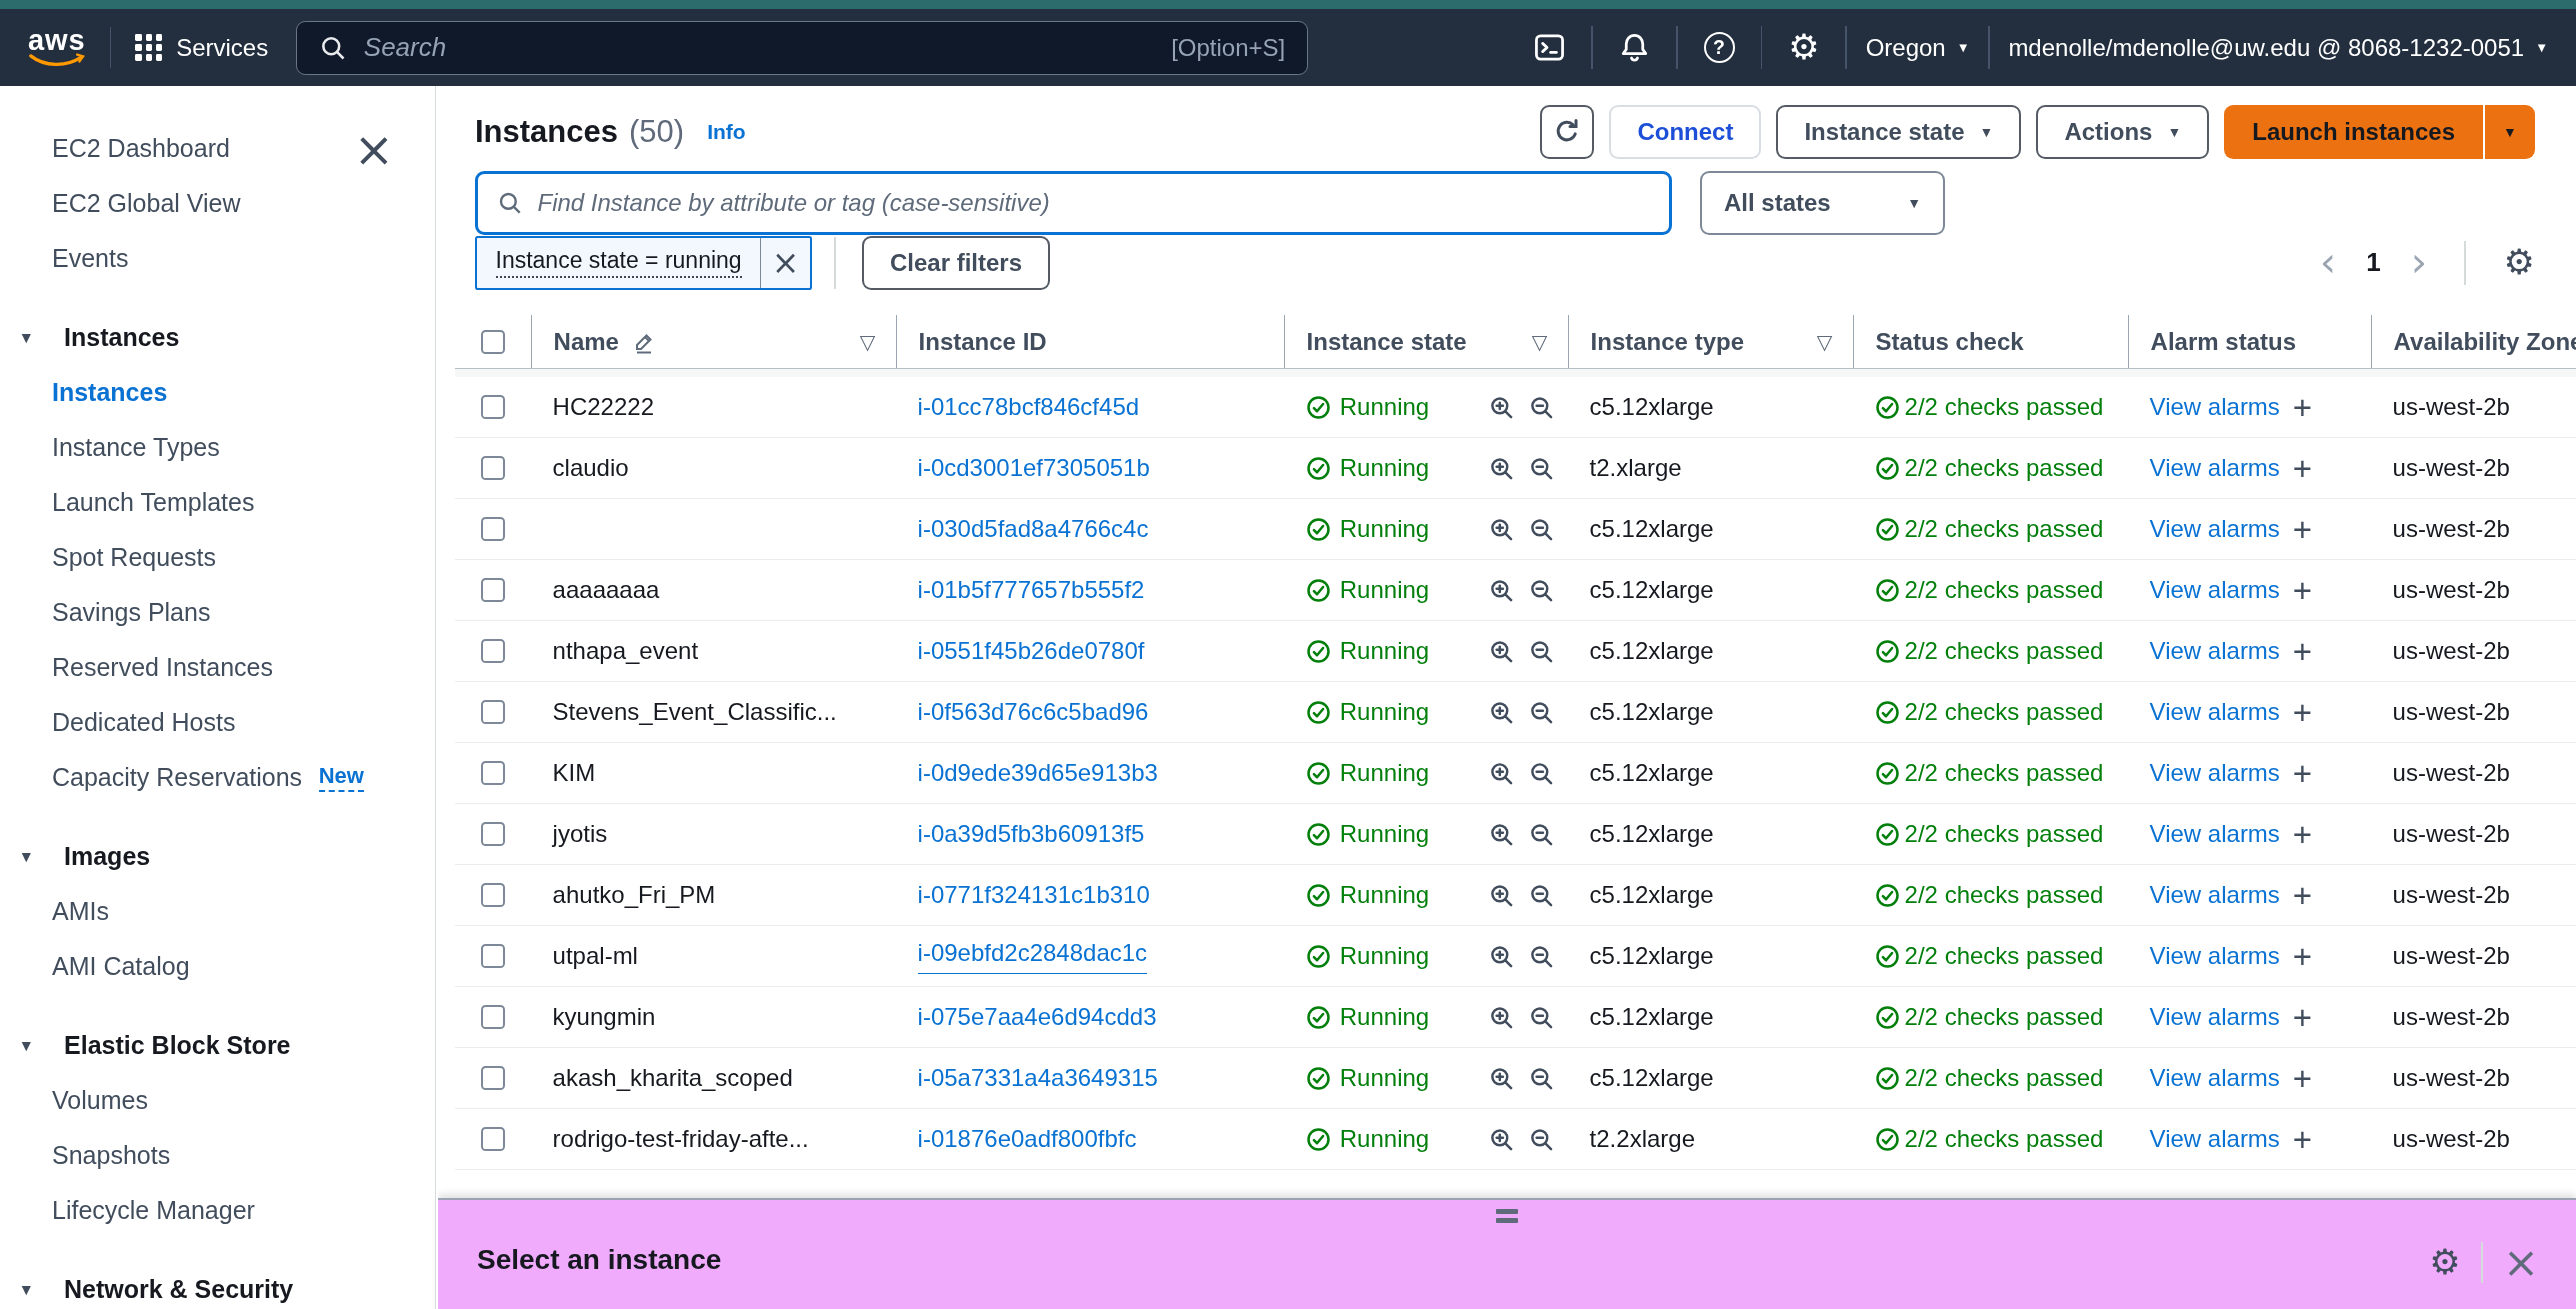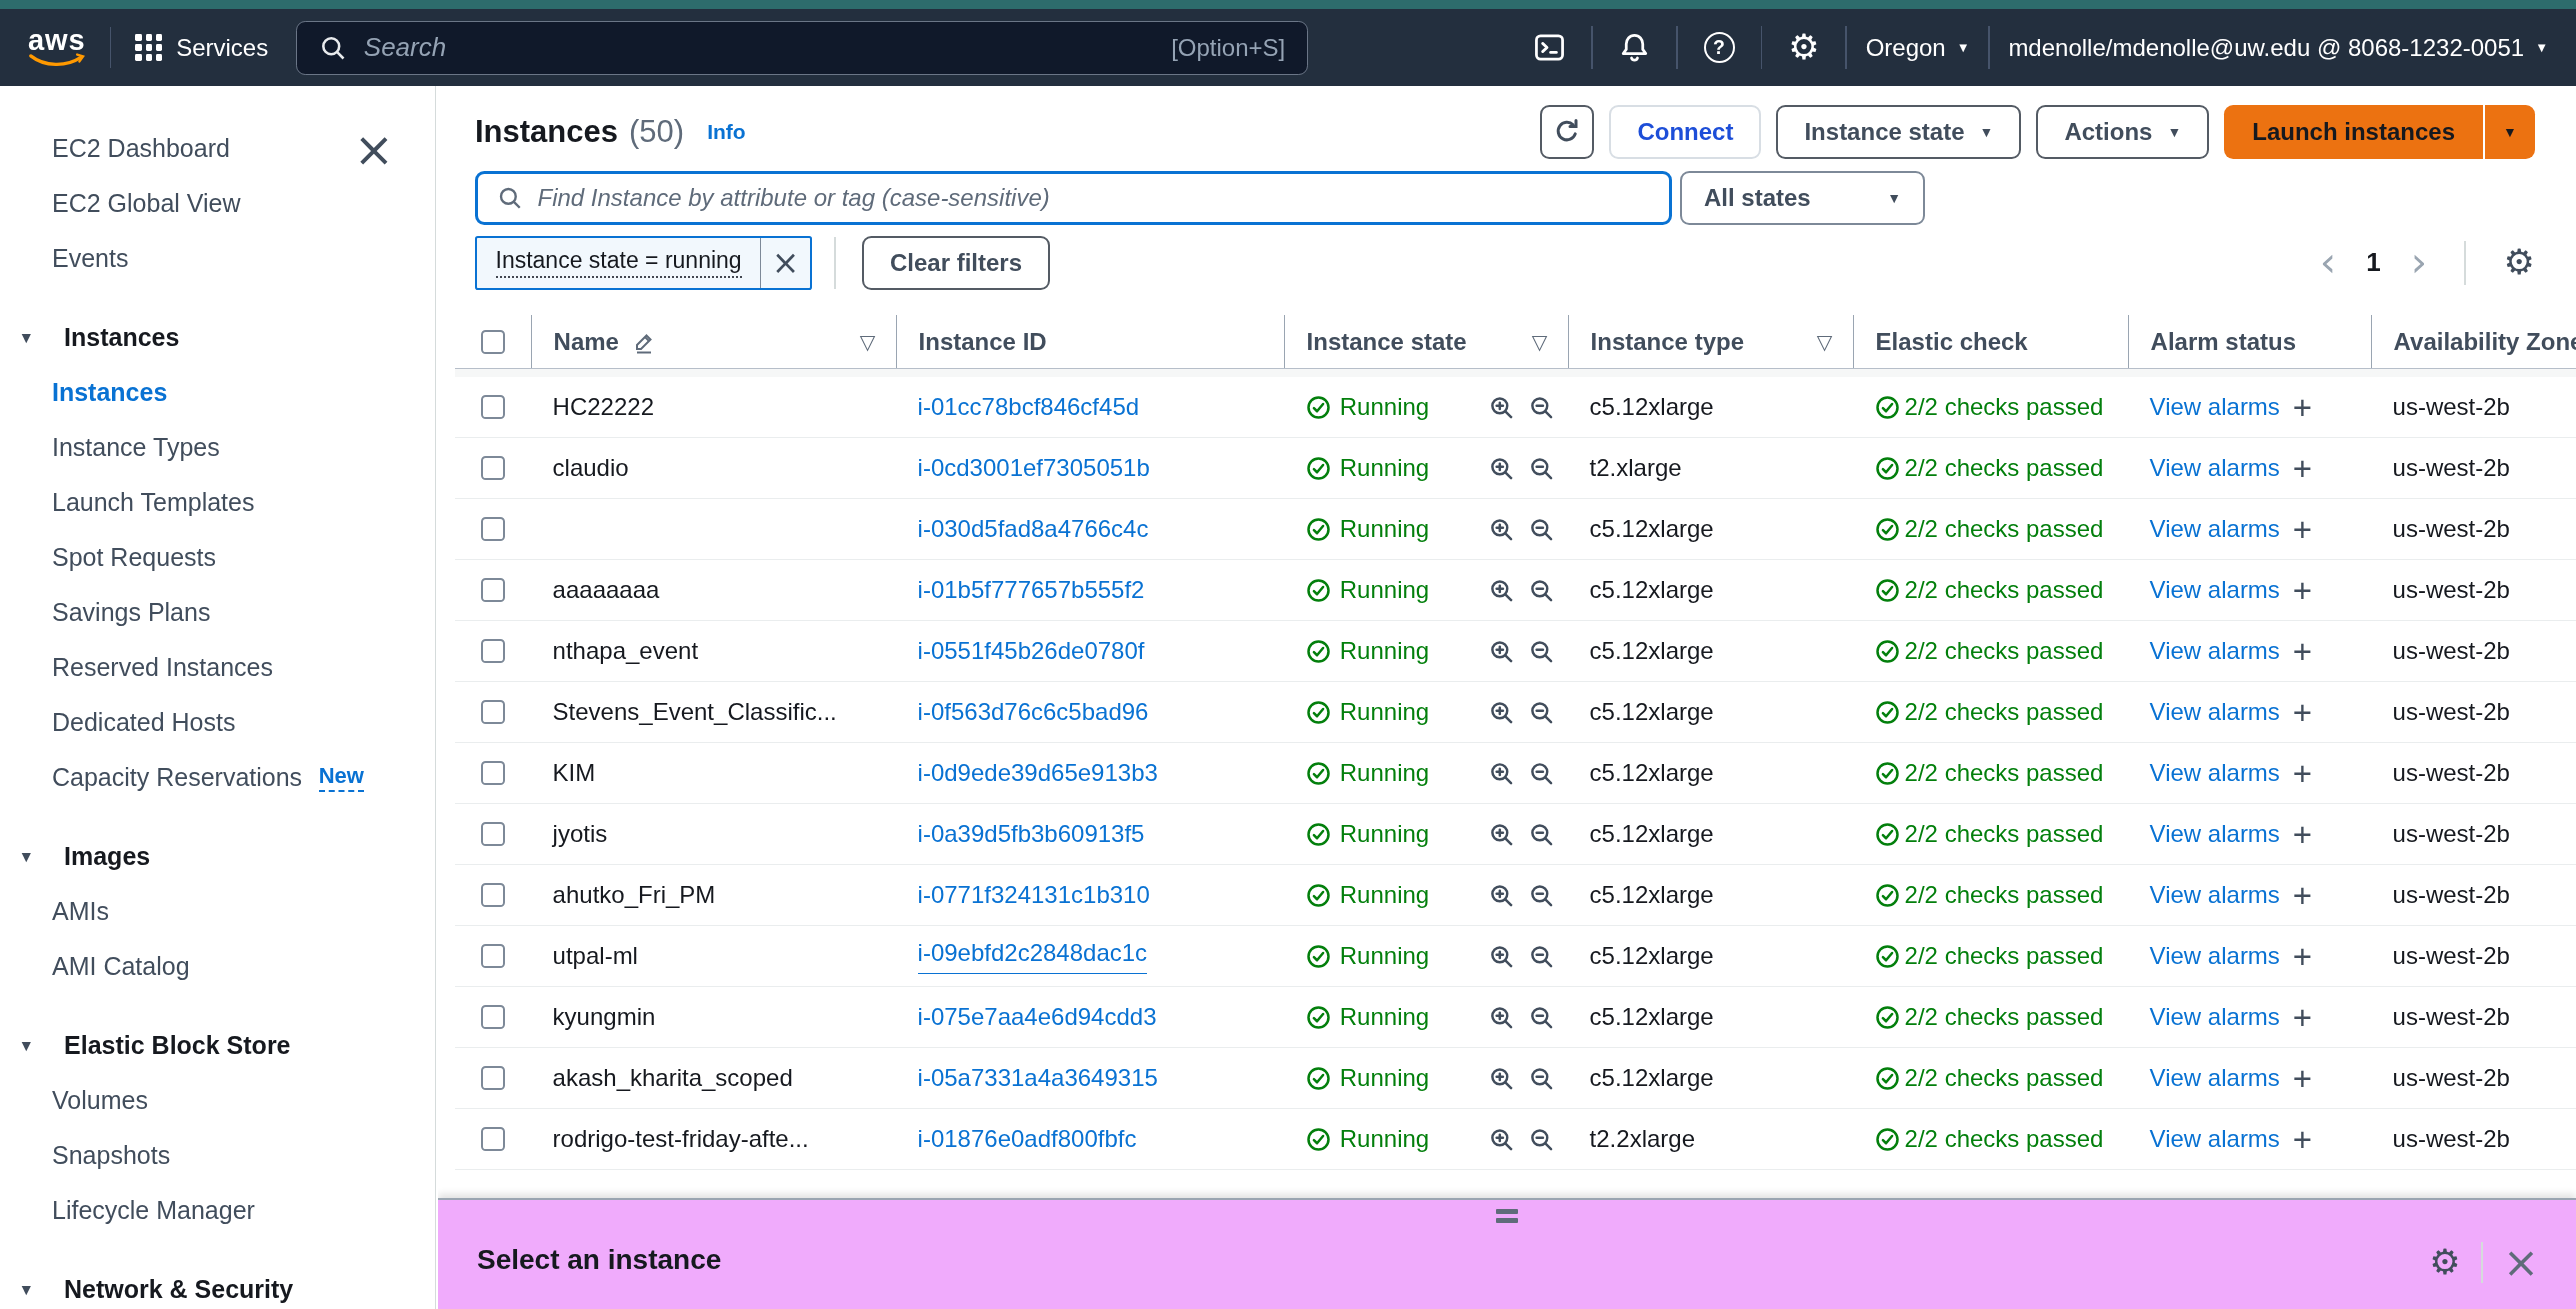--- a/index.html
+++ b/index.html
@@ -63,21 +63,21 @@
     font-weight:bold; font-size:24px; display:flex; align-items:center; padding:0 26px; gap:15px; cursor:pointer; }
   .btn.icon-only { width:54px; padding:0; justify-content:center; }
   .btn.disabled { border-color:#d8dee4; color:#1d4ed8; cursor:default; }
   .caret { font-size:14px; }
   .btn-launch { display:flex; cursor:pointer; }
   .btn-launch .main-part { background:#ec7211; color:#16191f; font-weight:bold; font-size:24px;
     padding:0 28px; display:flex; align-items:center; border-radius:9.2px 0 0 9.2px; }
   .btn-launch .caret-part { background:#ec7211; width:52px; display:flex; align-items:center; justify-content:center;
     border-left:2.3px solid #fff; border-radius:0 9.2px 9.2px 0; color:#16191f; }
 
-  .filter-row { position:absolute; top:85px; left:37px; right:41px; height:54px; display:flex; gap:8px; }
+  .filter-row { position:absolute; top:85px; left:37px; right:41px; height:64px; display:flex; gap:28px; }
   .find-input { flex:0 0 1197px; border:3.2px solid #0972d3; border-radius:9.2px;
     display:flex; align-items:center; padding:0 18.5px; gap:15px; background:#fff; }
   .find-ph { font-style:italic; color:#5f6b7a; font-size:24px; }
   .all-states { width:245px; border:2.3px solid #7d8998; border-radius:9.2px; display:flex;
     align-items:center; justify-content:space-between; padding:0 22px; font-weight:bold; color:#414d5c; font-size:24px; cursor:pointer; }
 
   .token-row { position:absolute; top:148px; left:37px; right:41px; height:57px; display:flex; align-items:center; }
   .token { height:54px; border:2.3px solid #0972d3; background:#f2f8fd; border-radius:2.8px; display:flex; align-items:stretch; }
   .token-label-wrap { display:flex; align-items:center; padding:0 18.5px; }
   .token-label { font-size:23px; color:#16191f; border-bottom:2.3px dotted #424650; padding-bottom:2.8px; }
@@ -389,21 +389,21 @@
       </div>
       <div class="th c-st">
         <span>Instance state</span>
         <span class="funnel ic">▽</span>
       </div>
       <div class="th c-ty">
         <span>Instance type</span>
         <span class="funnel ic">▽</span>
       </div>
       <div class="th c-sc">
-        <span>Elastic check</span>
+        <span>Status check</span>
       </div>
       <div class="th c-al">
         <span>Alarm status</span>
       </div>
       <div class="th c-az">
         <span>Availability Zone</span>
       </div>
     </div>
     <div class="head-strip"></div>
     <div id="tbody">

